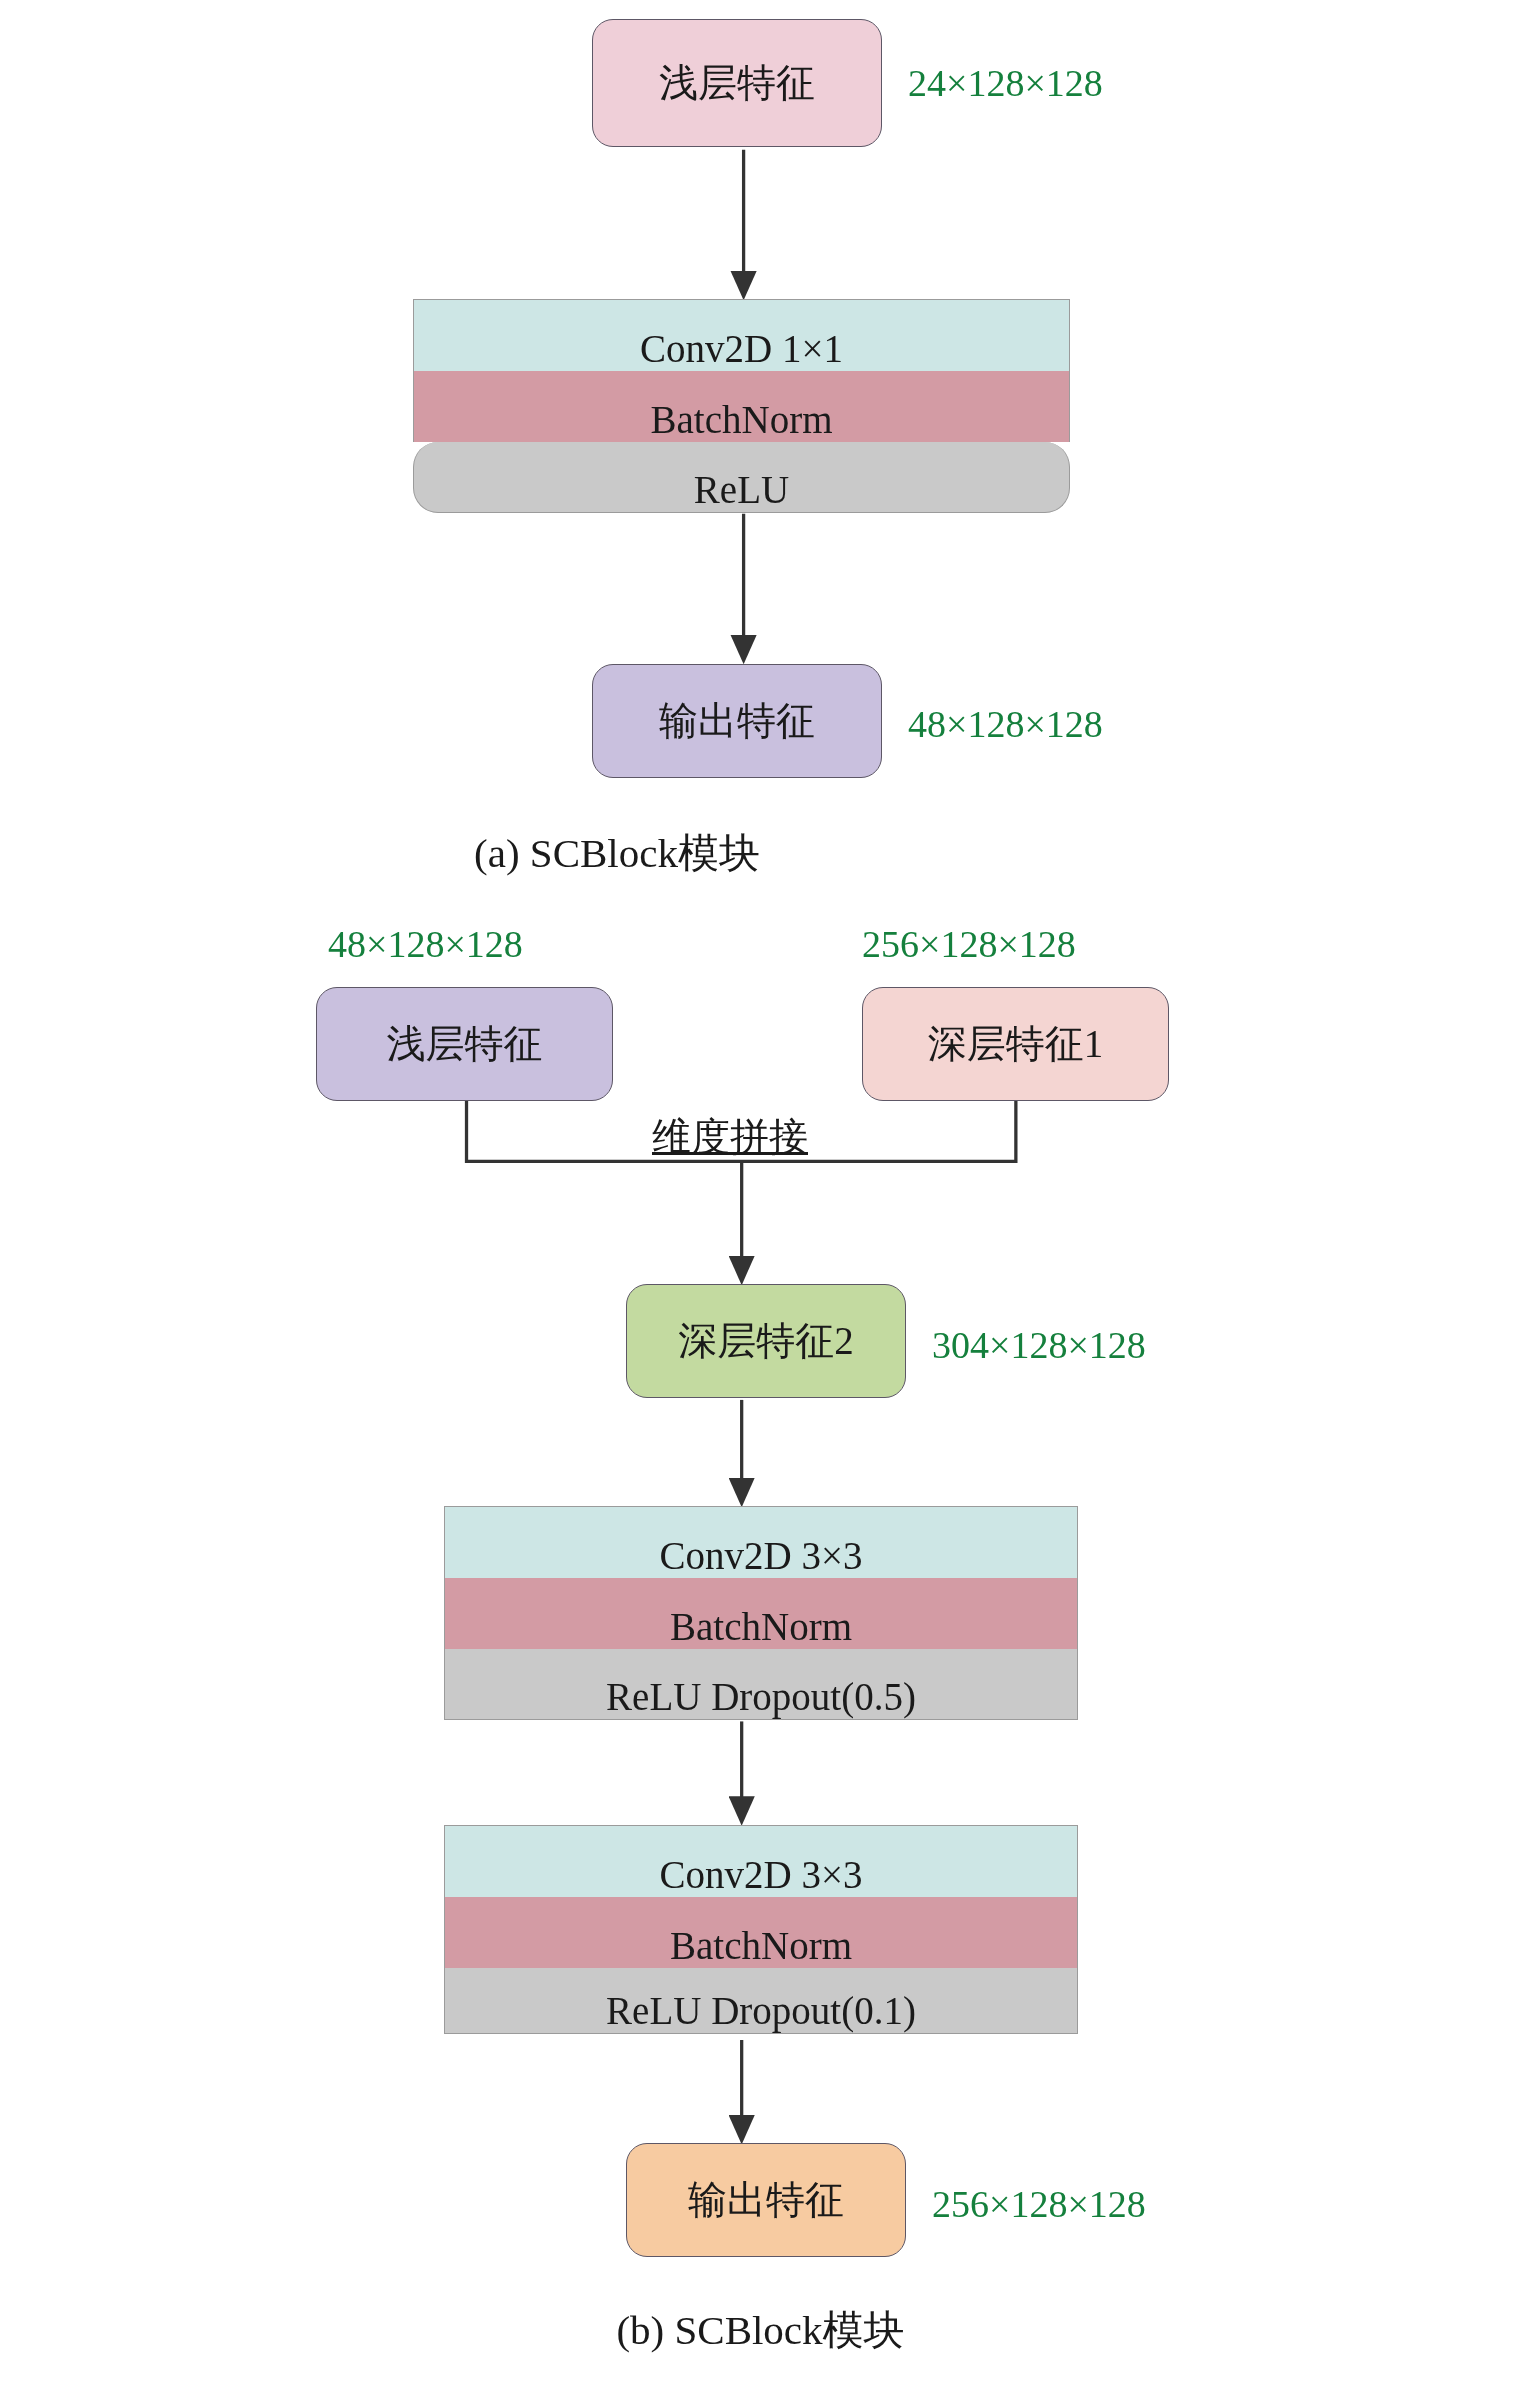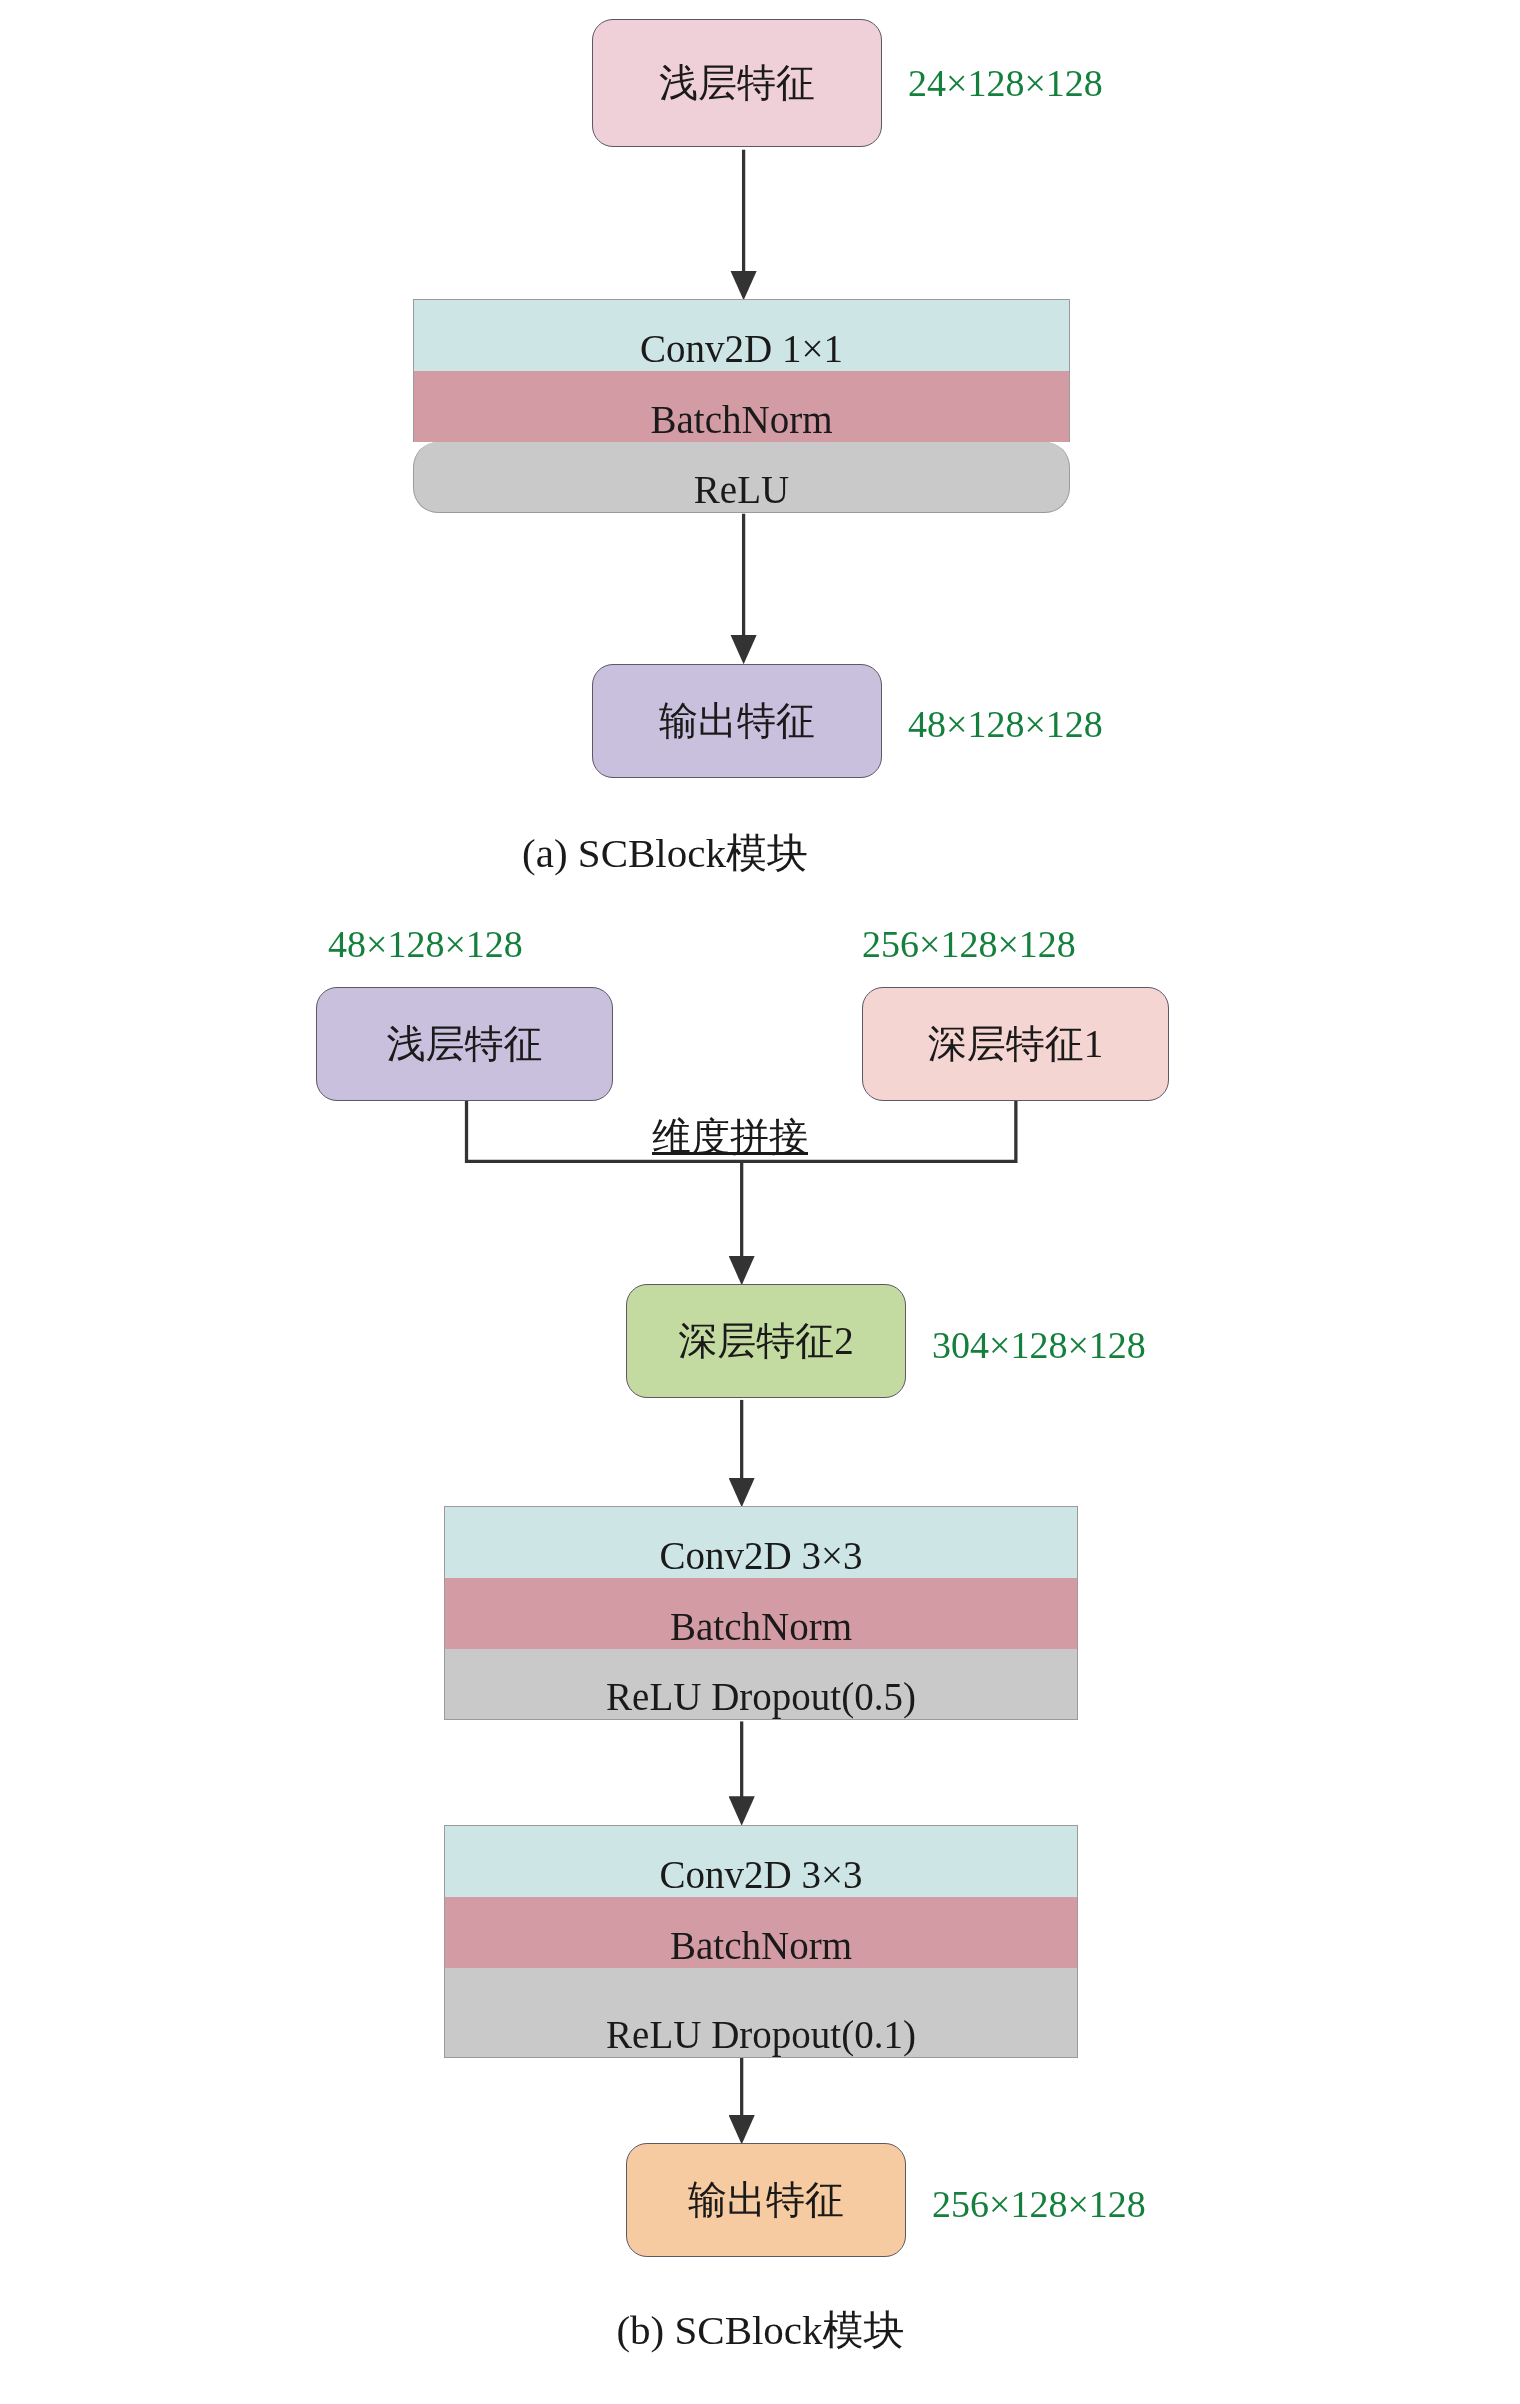--- a/index.html
+++ b/index.html
@@ -122,21 +122,21 @@
     </div>
   </div>
 
   <div class="node rounded" style="left:592px; top:664px; width:290px; height:114px; background:#c9c0de;">
     <span>输出特征</span>
   </div>
   <div class="dim-label" style="left:908px; top:702px;">
     <span>48×128×128</span>
   </div>
 
-  <div class="caption" style="left:0px; top:826px; width:1234px;padding-left:48px;">
+  <div class="caption" style="left:0px; top:826px; width:1234px;">
     <span>(a) SCBlock模块</span>
   </div>
 
   <div class="dim-label" style="left:328px; top:922px;">
     <span>48×128×128</span>
   </div>
   <div class="dim-label" style="left:862px; top:922px;">
     <span>256×128×128</span>
   </div>
 
@@ -171,21 +171,21 @@
     </div>
   </div>
 
   <div class="stack" style="left:444px; top:1825px; width:634px;">
     <div class="stack-row first" style="height:72px; background:#cde6e5;">
       <span>Conv2D 3×3</span>
     </div>
     <div class="stack-row" style="height:71px; background:#d39ba4;">
       <span>BatchNorm</span>
     </div>
-    <div class="stack-row last" style="height:90px; background:#c9c9c9;">
+    <div class="stack-row last" style="height:66px; background:#c9c9c9;">
       <span>ReLU Dropout(0.1)</span>
     </div>
   </div>
 
   <div class="node rounded" style="left:626px; top:2143px; width:280px; height:114px; background:#f7cba1;">
     <span>输出特征</span>
   </div>
   <div class="dim-label" style="left:932px; top:2182px;">
     <span>256×128×128</span>
   </div>

